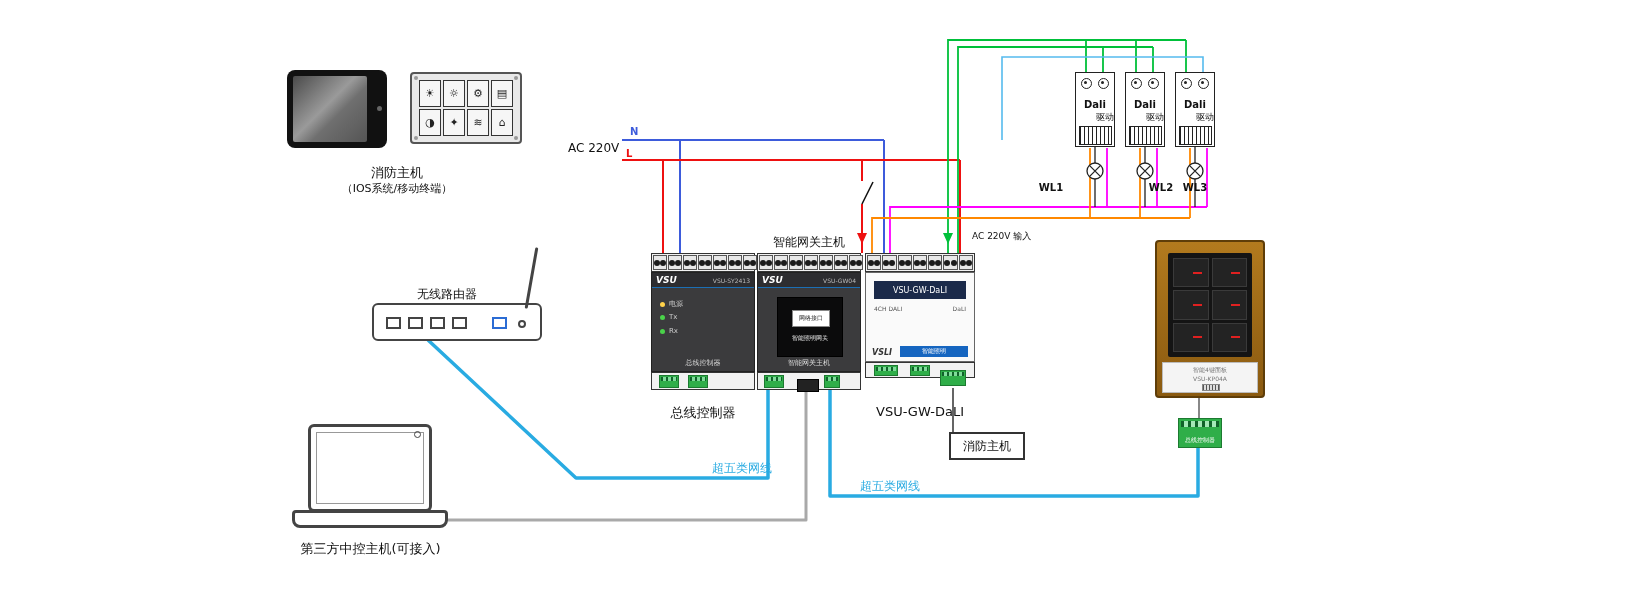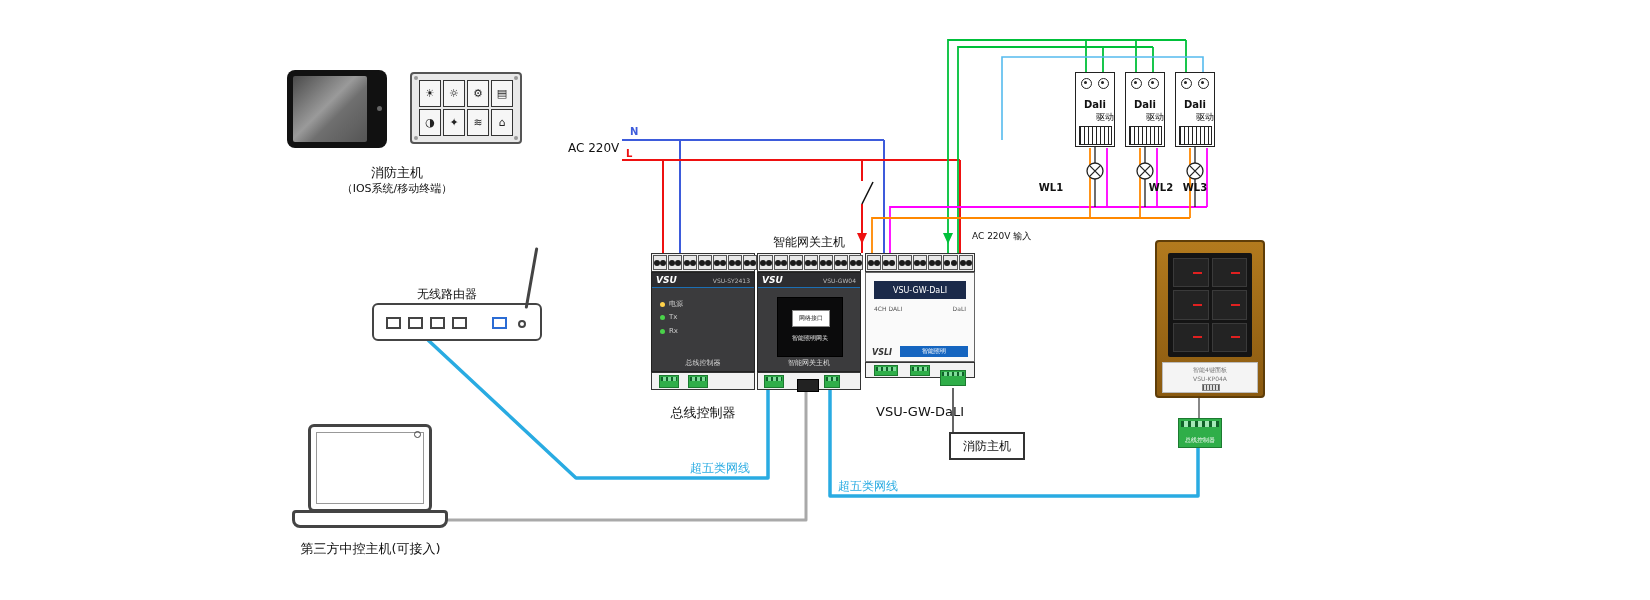--- a/index.html
+++ b/index.html
@@ -1,20 +1,20 @@
 <!DOCTYPE html>
 <html><head>
 <meta charset="utf-8">
 <style>
   html,body{margin:0;padding:0;background:#fff;}
   body{font-family:"DejaVu Sans","Liberation Sans",sans-serif;color:#111;}
   #canvas{position:relative;width:1650px;height:600px;background:#fff;overflow:hidden;}
   .lbl{position:absolute;text-align:center;font-size:13px;color:#111;white-space:nowrap;}
   .lbl-small{font-size:11px;}
-  .cyan-lbl{position:absolute;font-size:12px;color:#29abe2;white-space:nowrap;}
+  .cyan-lbl{position:absolute;font-size:12px;color:#29abe2;white-space:nowrap;margin-left:22px;}
   #wires{position:absolute;left:0;top:0;z-index:1;}
   .comp{position:absolute;z-index:2;}
 
   
   .tablet{width:100px;height:78px;background:#111;border-radius:8px;}
   .tablet .screen{position:absolute;left:6px;top:6px;width:74px;height:66px;border-radius:2px;
     background:linear-gradient(135deg,#4a4a4a 0%,#9a9a9a 45%,#6f6f6f 60%,#555 100%);}
   .tablet .cam{position:absolute;right:5px;top:36px;width:5px;height:5px;border-radius:50%;background:#666;}
 
   

